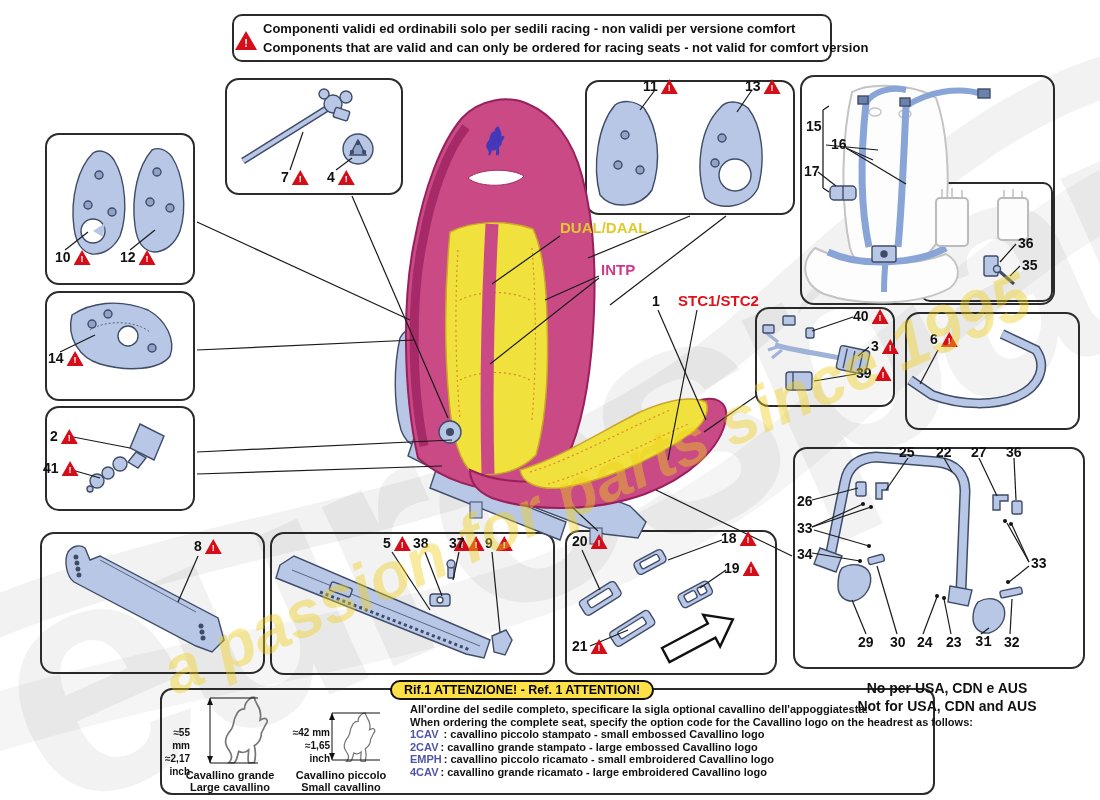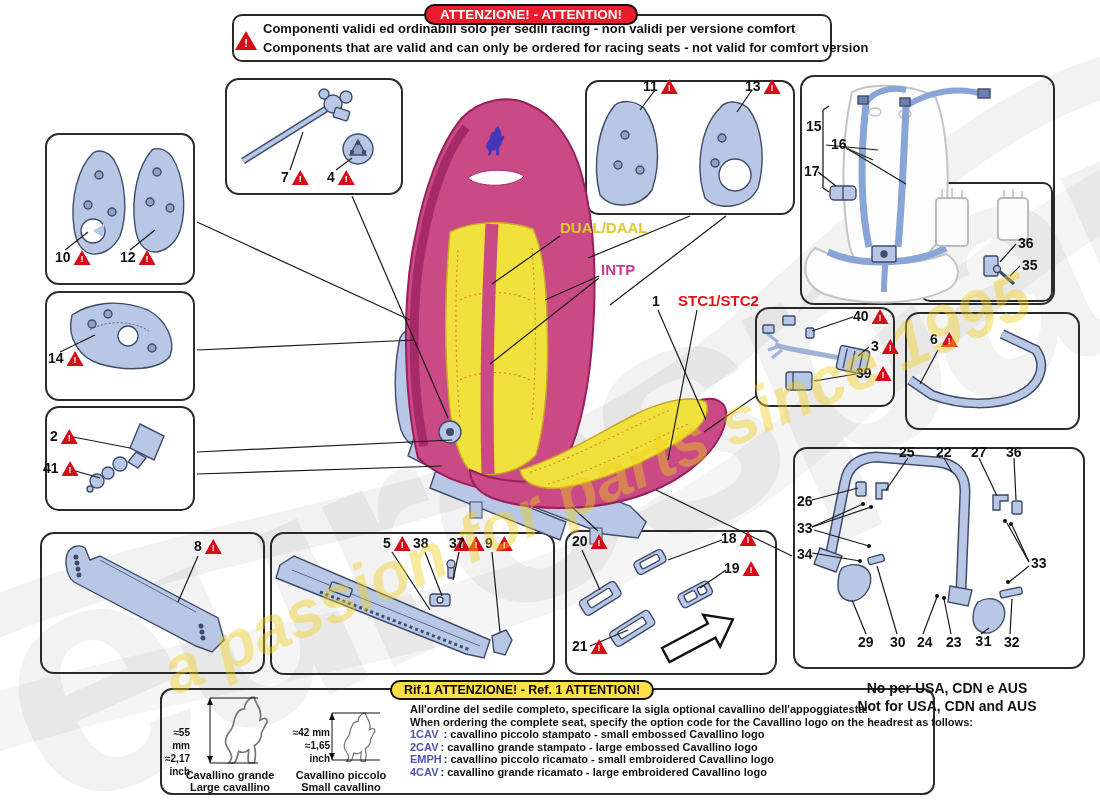--- a/index.html
+++ b/index.html
@@ -377,21 +377,20 @@
           <path d="M 210,763 l -3,-7 l 6,0 Z" stroke="none"></path>
         <line x1="332" y1="713" x2="332" y2="760"></line>
         <line x1="332" y1="713" x2="380" y2="713"></line>
           <line x1="332" y1="760" x2="380" y2="760"></line>
         <path d="M 332,713 l -3,7 l 6,0 Z" stroke="none"></path>
           <path d="M 332,760 l -3,-7 l 6,0 Z" stroke="none"></path>
       </g>
     </g>
   </svg>
 
-  <div id="banner-pill">ATTENZIONE! - ATTENTION!</div>
   <span id="banner-tri" class="warn-tri big">!</span>
   <div id="banner-text">
     <div>Componenti validi ed ordinabili solo per sedili  racing - non validi per versione  comfort</div>
     <div>Components that are valid and can only be ordered for racing  seats - not valid for comfort  version</div>
   </div>
 
   <div class="callout" id="lbl-dual">DUAL/DAAL</div>
   <div class="callout" id="lbl-intp">INTP</div>
   <div class="callout" id="lbl-stc">STC1/STC2</div>
 

